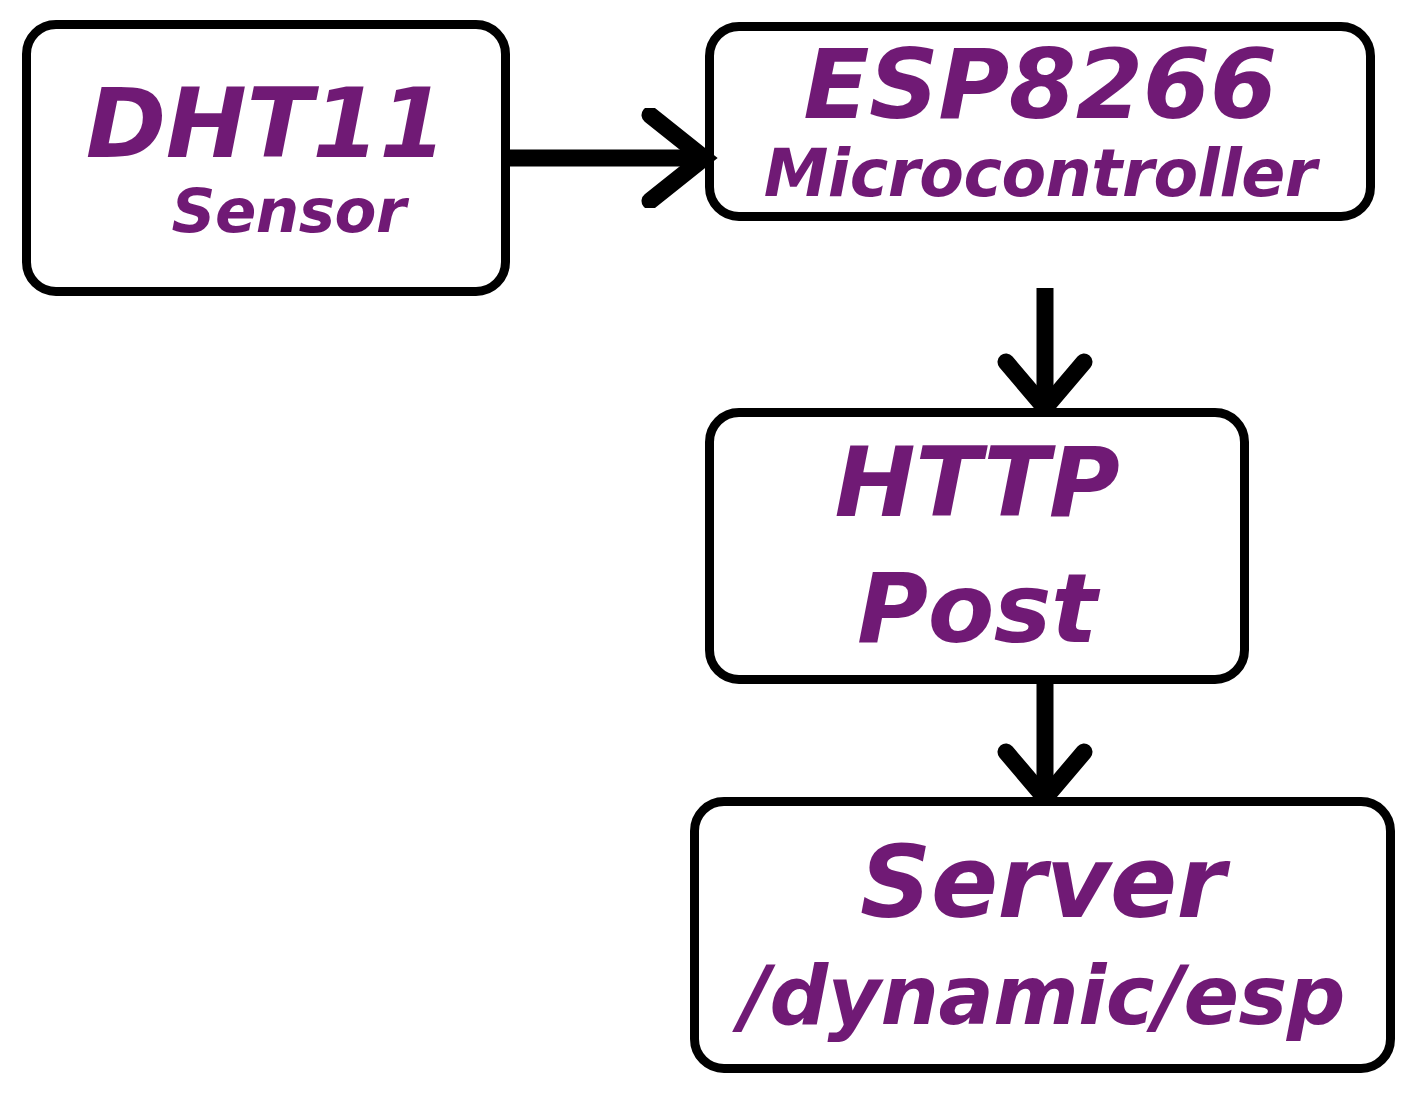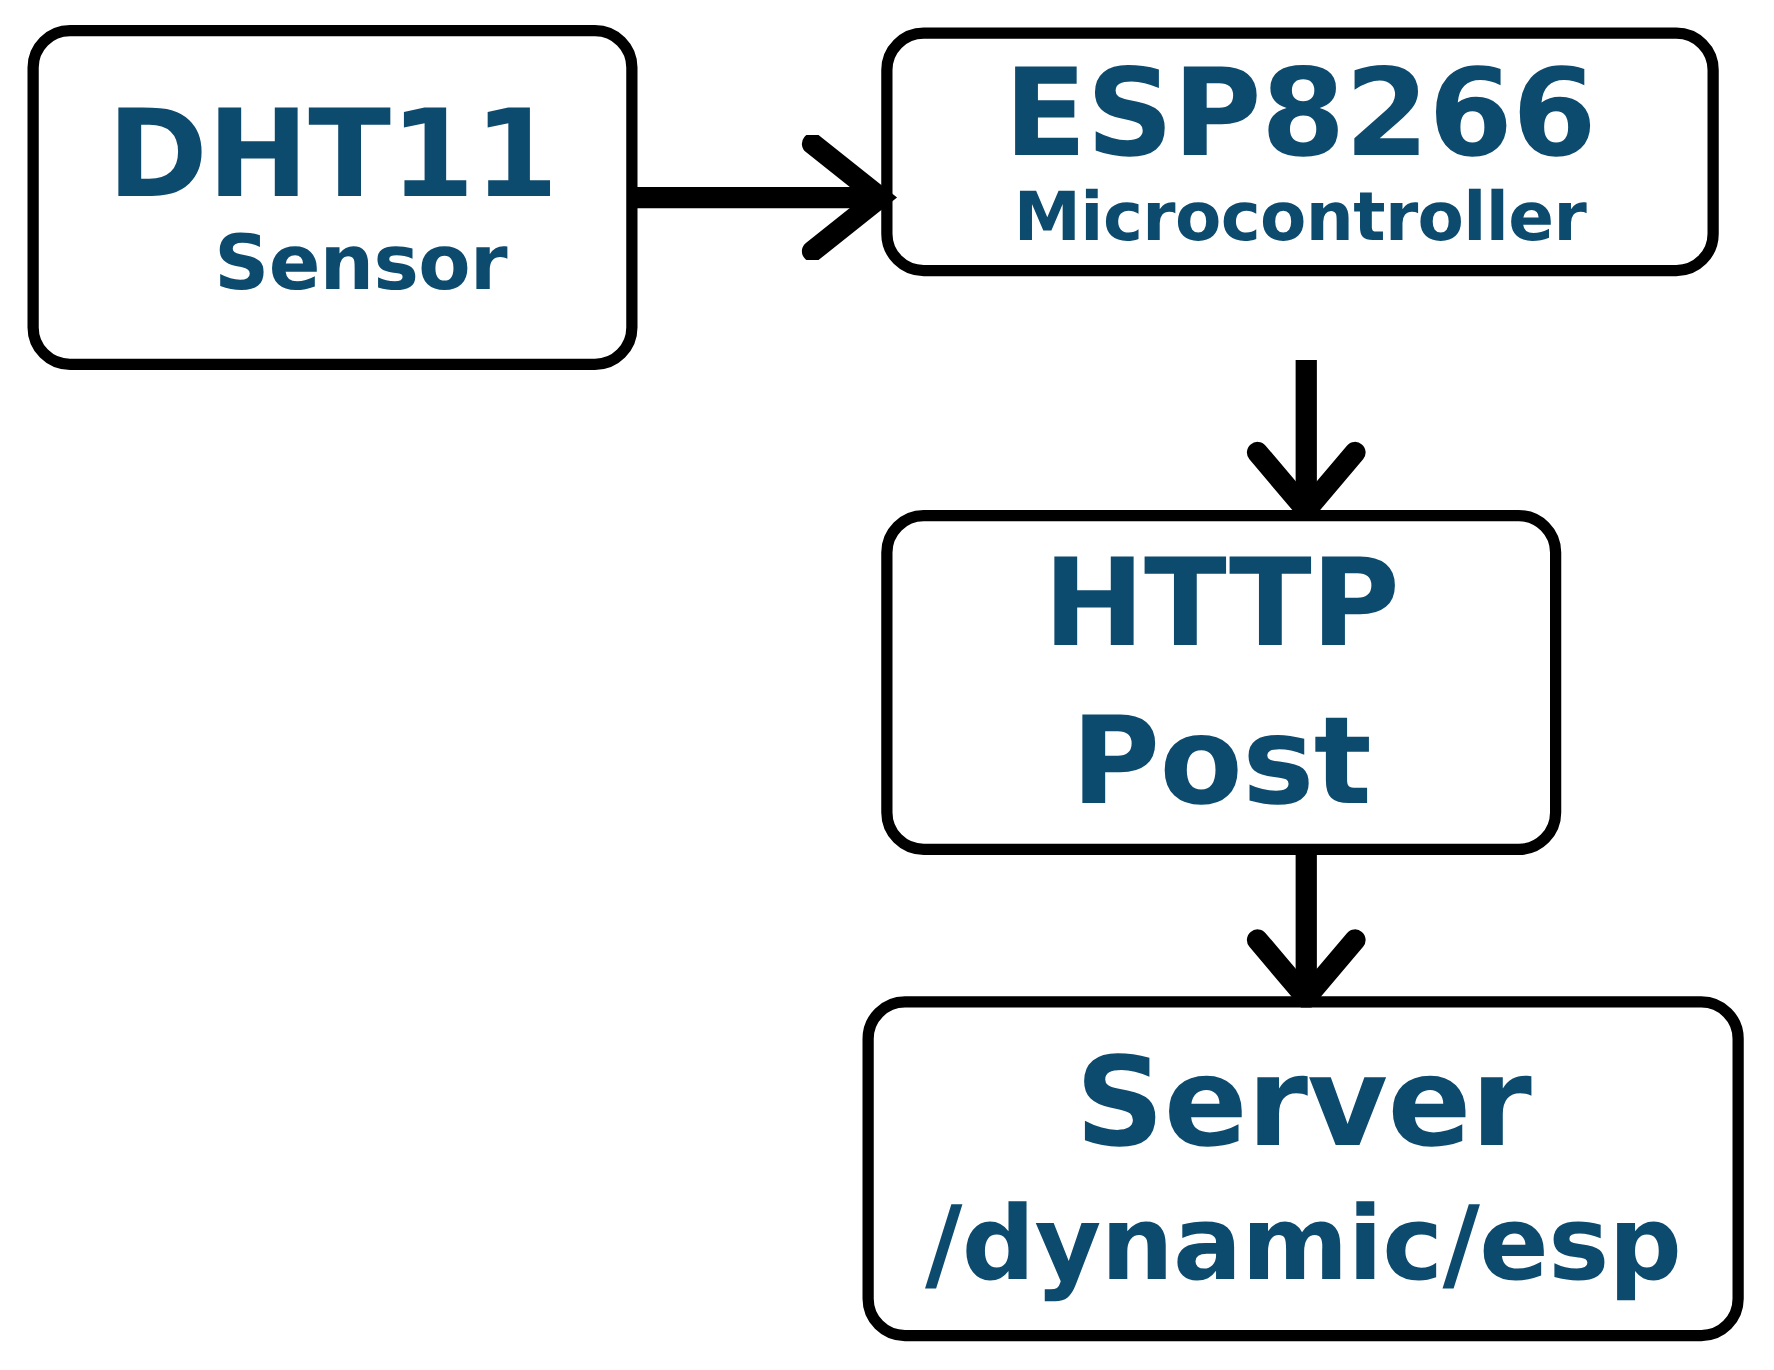--- a/index.html
+++ b/index.html
@@ -20,23 +20,24 @@
   .node {
     position: absolute;
     box-sizing: border-box;
     background: #ffffff;
     border: 9px solid #000000;
     border-radius: 34px;
     display: flex;
     flex-direction: column;
     align-items: center;
     justify-content: center;
-    color: #0c4a6e;
+    color: #701a75;
     text-align: center;
     line-height: 1.05;
+    font-style: italic;
   }
   .node .line-primary {
     font-weight: 700;
     letter-spacing: -0.5px;
     white-space: nowrap;
   }
   .node .line-secondary {
     font-weight: 600;
     letter-spacing: -0.5px;
     white-space: nowrap;
@@ -46,21 +47,21 @@
   #node-dht11 {
     left: 22px;  top: 20px;  width: 488px;  height: 276px;
   }
   #node-dht11 .line-primary   { font-size: 97px; }
   #node-dht11 .line-secondary { font-size: 61px; font-weight: 700; margin-top: 4px; margin-left: 45px; }
 
   #node-esp8266 {
     left: 705px; top: 22px;  width: 670px;  height: 199px;
   }
   #node-esp8266 .line-primary   { font-size: 97px; }
-  #node-esp8266 .line-secondary { font-size: 54px; margin-top: 4px; }
+  #node-esp8266 .line-secondary { font-size: 65px; margin-top: 4px; }
 
   #node-http-post {
     left: 705px; top: 408px; width: 544px;  height: 276px;
   }
   #node-http-post .line-primary   { font-size: 97px; }
   #node-http-post .line-secondary { font-size: 97px; font-weight: 700; margin-top: 24px; }
 
   #node-server {
     left: 690px; top: 797px; width: 705px;  height: 276px; align-items: center;
   }

